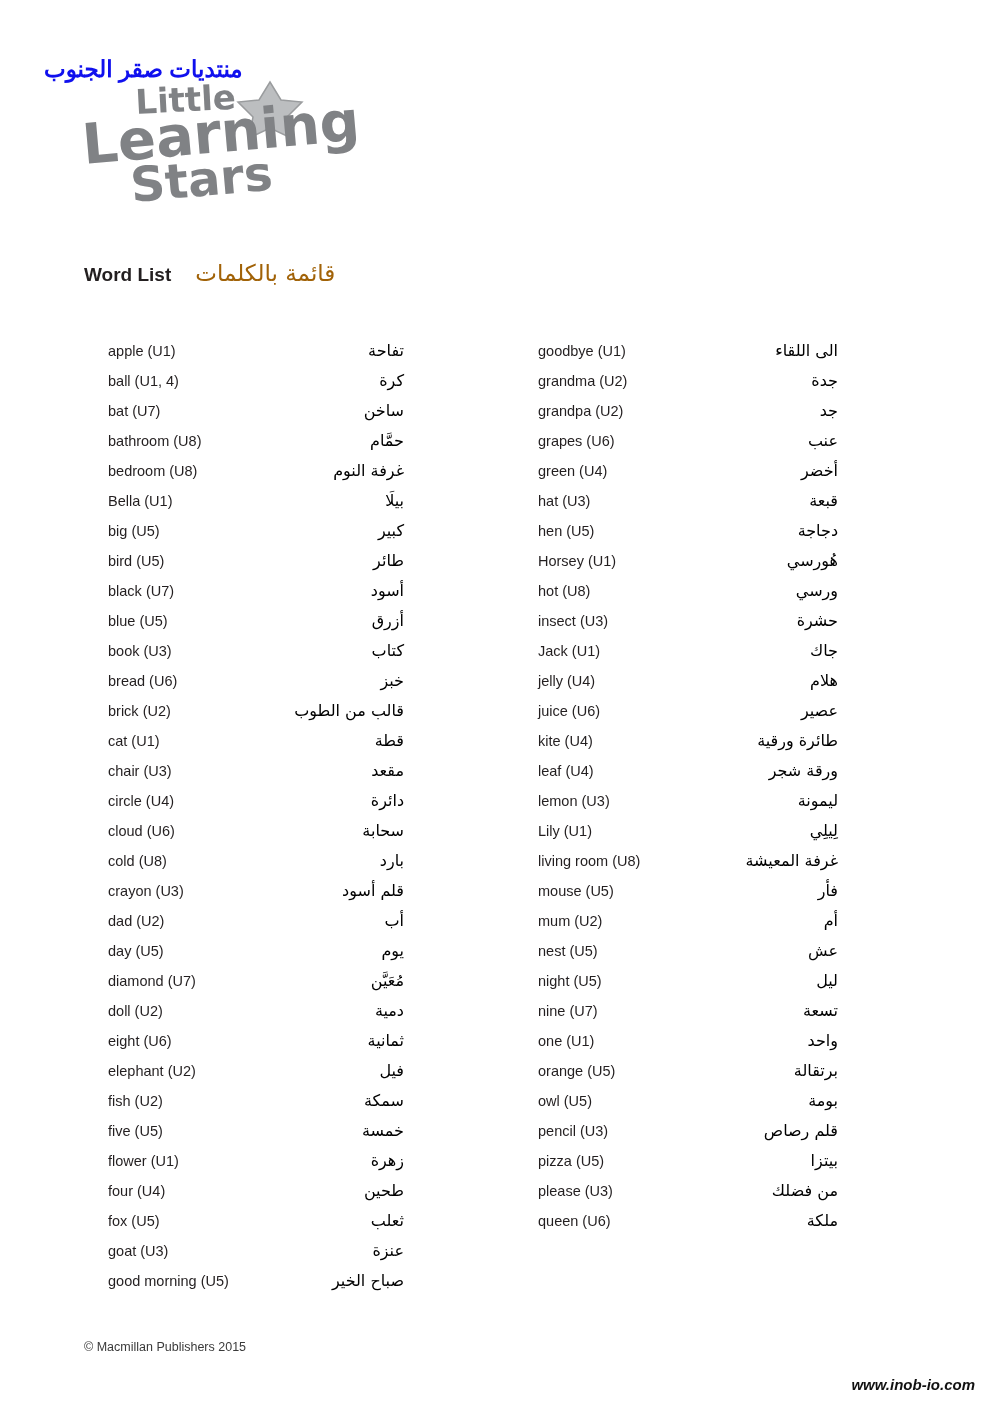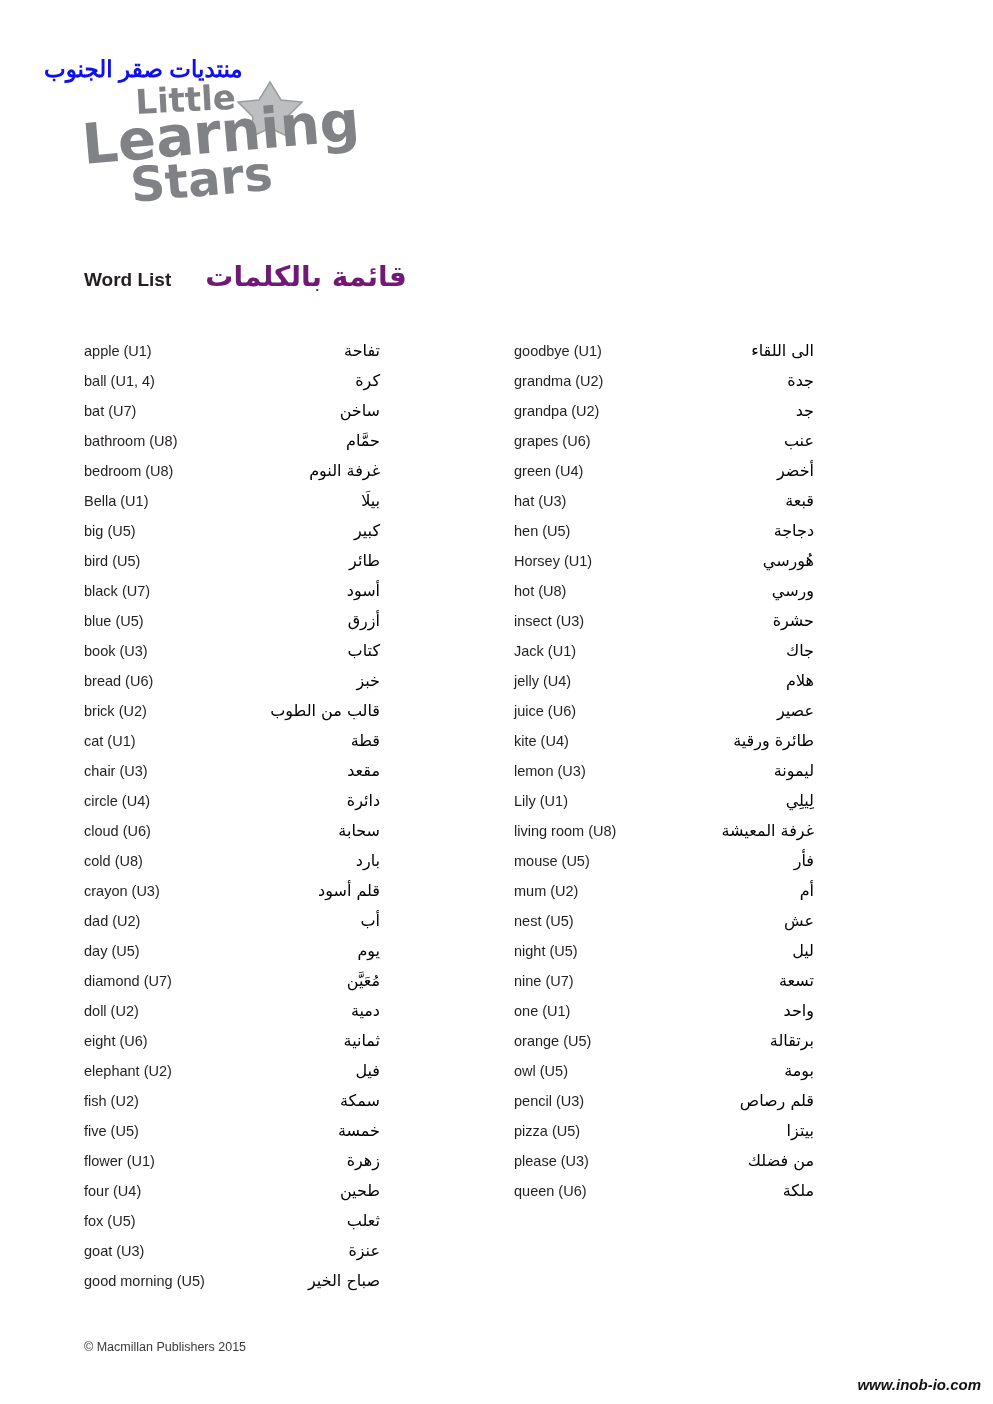--- a/index.html
+++ b/index.html
@@ -43,48 +43,49 @@
   }
   .logo svg { display: block; }
 
   
   .heading-row {
     position: absolute;
     left: 84px;
     top: 260px;
     display: flex;
     align-items: baseline;
-    gap: 34px;
+    gap: 24px;
   }
   .heading-en {
     font-size: 19px;
     font-weight: 700;
     color: #231f20;
     white-space: nowrap;
   }
   .heading-ar {
     font-family: "DejaVu Sans", sans-serif;
-    font-size: 28px;
-    font-weight: 700;
-    color: #701a75;
+    font-size: 23px;
+    font-weight: 400;
+    color: #a16207;
     direction: rtl;
     unicode-bidi: isolate;
     white-space: nowrap;
   }
 
   
   .columns {
     position: absolute;
     left: 0;
     top: 336px;
     width: 993px;
   }
   .wl-col {
     position: absolute;
     top: 0;
+    margin-left: 24px;
   }
   .wl-col.left  { left: 84px;  width: 296px; }
   .wl-col.right { left: 514px; width: 300px; }
 
   .wl-row {
     position: relative;
     height: 30px;
     line-height: 30px;
   }
   .wl-en {
@@ -113,21 +114,21 @@
     position: absolute;
     left: 84px;
     top: 1340px;
     font-size: 12.5px;
     color: #3a3a3a;
     white-space: nowrap;
     text-align: right;
   }
   .site-watermark {
     position: absolute;
-    right: 12px;
+    right: 18px;
     top: 1376px;
     font-size: 15px;
     font-weight: 700;
     font-style: italic;
     color: #111111;
     white-space: nowrap;
   }
 </style>
 </head>
 <body>
@@ -336,20 +337,24 @@
       </div>
       <div class="wl-row">
         <span class="wl-en">juice (U6)</span>
         <span class="wl-ar">عصير</span>
       </div>
       <div class="wl-row">
         <span class="wl-en">kite (U4)</span>
         <span class="wl-ar">طائرة ورقية</span>
       </div>
       <div class="wl-row">
+        <span class="wl-en">leaf (U4)</span>
+        <span class="wl-ar">ورقة شجر</span>
+      </div>
+      <div class="wl-row">
         <span class="wl-en">lemon (U3)</span>
         <span class="wl-ar">ليمونة</span>
       </div>
       <div class="wl-row">
         <span class="wl-en">Lily (U1)</span>
         <span class="wl-ar">لِيلِي</span>
       </div>
       <div class="wl-row">
         <span class="wl-en">living room (U8)</span>
         <span class="wl-ar">غرفة المعيشة</span>

